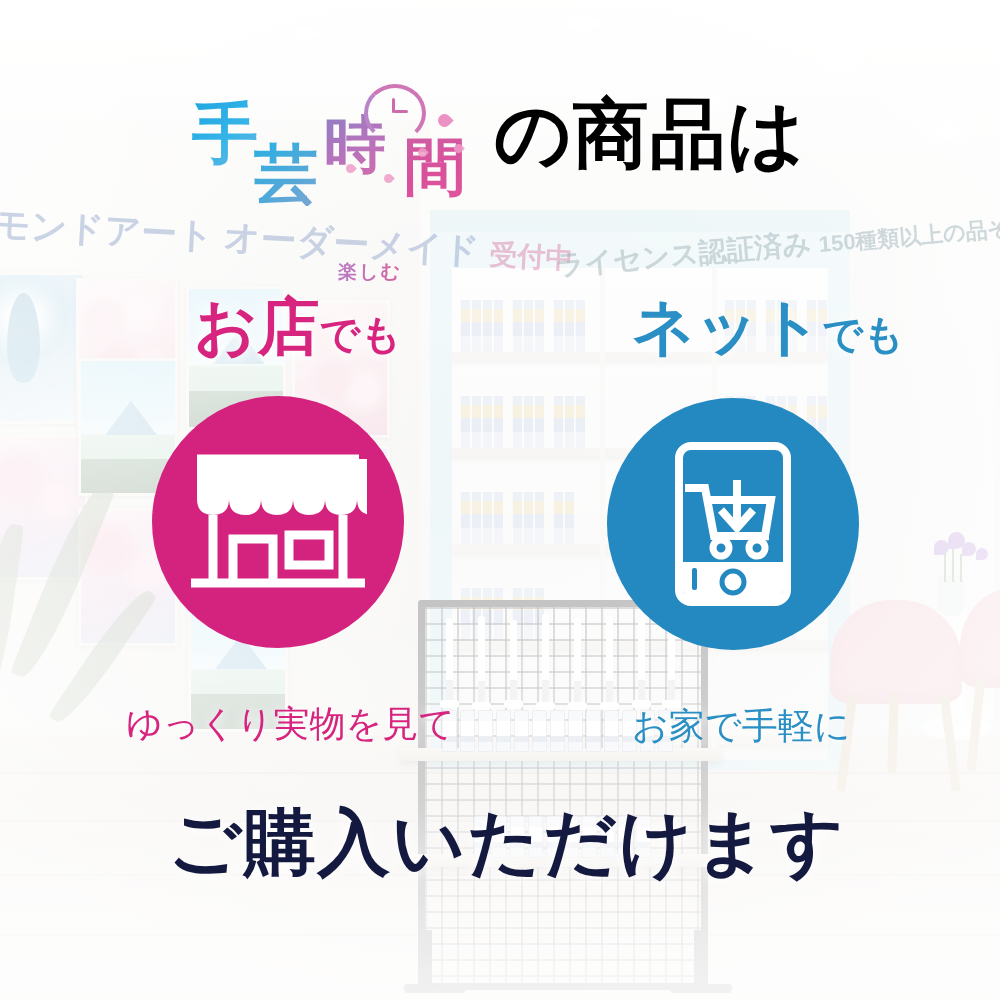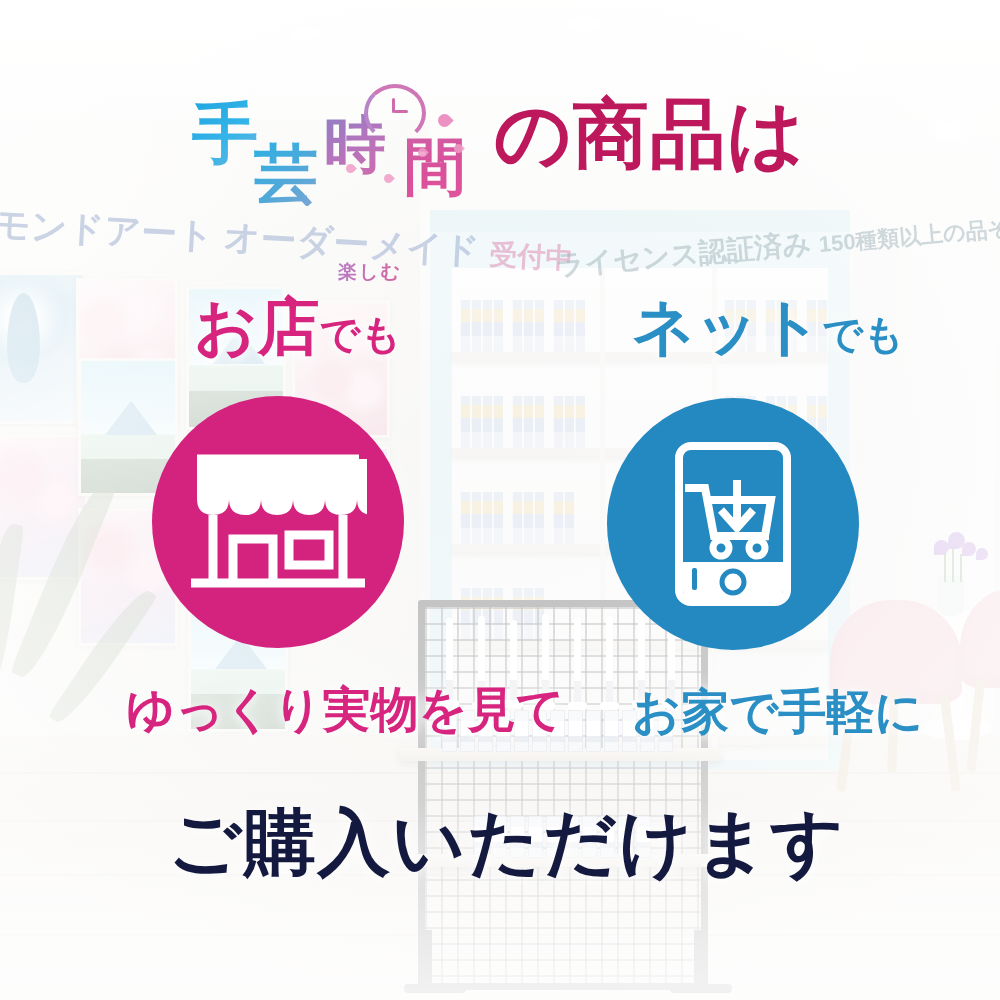--- a/index.html
+++ b/index.html
@@ -150,40 +150,40 @@
   #logo-clock{position:absolute;left:178px;top:6px;width:54px;height:50px;
     border:4px solid #cf77b6;border-radius:50%;border-bottom-color:transparent;
     border-left-color:#b984c8;}
   .clock-hand{position:absolute;background:#cf6bab;border-radius:2px;}
   .petal{position:absolute;width:13px;height:13px;background:#e87fb8;
     border-radius:50% 0 50% 50%;transform:rotate(45deg);opacity:.85;}
   .petal.sm{width:9px;height:9px;background:#ef9cc8;}
 
   
   #headline{left:494px;top:96px;font-size:76px;font-weight:700;letter-spacing:1px;
-    color:#be185d;line-height:1;white-space:nowrap;
+    color:#000000;line-height:1;white-space:nowrap;
     text-shadow:0 2px 8px rgba(255,255,255,.85);}
 
   
   .sec-label{position:absolute;z-index:101;white-space:nowrap;line-height:1;
     text-shadow:0 2px 10px rgba(255,255,255,.9),0 0 22px rgba(255,255,255,.8);margin-left:6px;}
   .sec-label .big{font-size:62px;font-weight:700;}
   .sec-label .small{font-size:40px;font-weight:700;}
   #label-shop{left:188px;top:296px;color:#d6247f;}
   #label-net{left:626px;top:296px;color:#2a8fc4;}
 
   
   .circle{position:absolute;border-radius:50%;z-index:100;display:flex;
     align-items:center;justify-content:center;}
   #circle-shop{left:152px;top:396px;width:252px;height:252px;background:#d4237f;}
   #circle-net{left:607px;top:398px;width:252px;height:252px;background:#2389c0;}
 
   
-  .caption{position:absolute;z-index:101;white-space:nowrap;font-size:48px;font-weight:700;
-    line-height:1;text-shadow:0 2px 10px rgba(255,255,255,.92),0 0 20px rgba(255,255,255,.85);}
+  .caption{position:absolute;z-index:101;white-space:nowrap;font-size:36px;font-weight:400;
+    line-height:1;text-shadow:0 2px 10px rgba(255,255,255,.92),0 0 20px rgba(255,255,255,.85);margin-top:20px;}
   #cap-shop{left:126px;top:686px;color:#d6247f;}
   #cap-net{left:632px;top:688px;color:#2a8fc4;}
 
   
   #bottomline{left:168px;top:806px;font-size:72px;font-weight:700;letter-spacing:2px;
     color:#14193f;line-height:1;white-space:nowrap;
     text-shadow:0 3px 14px rgba(255,255,255,.9),0 0 30px rgba(255,255,255,.75);}
 
   
   .wallcopy{position:absolute;z-index:70;white-space:nowrap;font-weight:700;line-height:1;}

